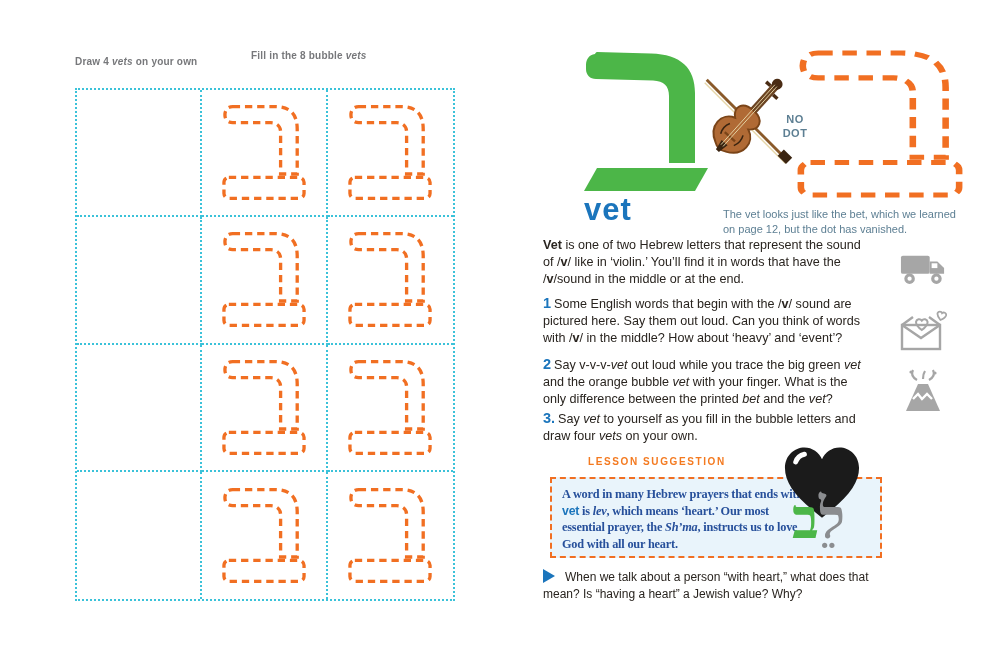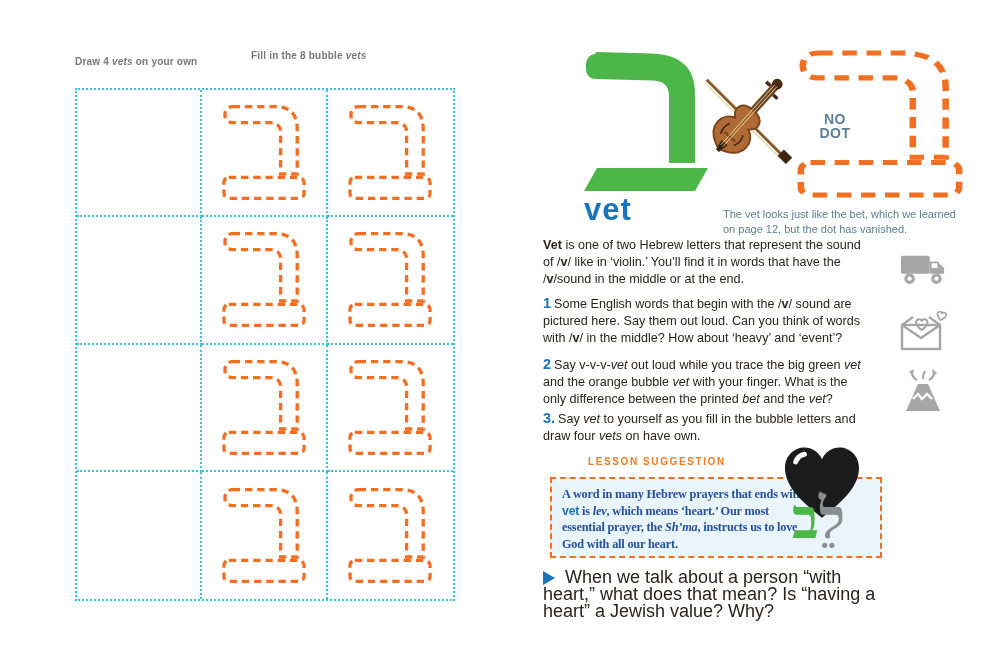--- a/index.html
+++ b/index.html
@@ -13,21 +13,21 @@
           border:2px dotted #3bc2d9; display:grid;
           grid-template-columns:repeat(3,1fr); grid-template-rows:repeat(4,1fr); }
   #grid .cell { border-right:2px dotted #3bc2d9; border-bottom:2px dotted #3bc2d9;
                 display:flex; align-items:center; justify-content:center; }
   #grid .cell.last-col { border-right:none; }
   #grid .cell.last-row { border-bottom:none; }
   .bubble-stroke { fill:none; stroke:#f16f22; stroke-width:3.4; stroke-dasharray:7.5 5; }
 
   
   .vet-title { left:584px; top:192px; font-size:31px; font-weight:bold; color:#1b75bc; letter-spacing:1px; }
-  .no-dot { left:804px; top:112px; width:62px; text-align:center; font-size:14px;
+  .no-dot { left:764px; top:112px; width:62px; text-align:center; font-size:11px;
             font-weight:bold; color:#5d7f93; letter-spacing:.5px; white-space:pre-line; line-height:14px; }
   .caption { left:723px; top:199px; width:245px; font-size:11px; color:#5d7f93; line-height:15px;margin-top:8px; }
 
   .body-text { width:331px; font-size:12.6px; line-height:17px; color:#29241f; }
   .num { font-weight:bold; color:#1b75bc; font-size:14.5px; margin-right:3px; }
   .seg-b { font-weight:bold; }
   .seg-i { font-style:italic; }
   .seg-bb { font-weight:bold; color:#1b75bc; font-family:"Liberation Sans",sans-serif; font-style:normal; }
 
   .icon-col svg { display:block; }
@@ -37,21 +37,21 @@
   .lesson-box { left:550px; top:477px; width:332px; height:81px; background:#e9f4fb;
                 border:2px dashed #f16f22; }
   .lesson-text { position:absolute; left:10px; top:7px; width:252px;
                  font-family:"Liberation Serif", serif; font-weight:bold;
                  font-size:12.3px; line-height:16.5px; color:#27509b; letter-spacing:-0.2px; }
   .hebrew-lev { left:792px; top:489px; font-family:Liberation Serif, serif;
                 font-size:56px; font-weight:bold; direction:rtl; line-height:60px; }
   .he-lamed { color:#8b8d90; }
   .he-vet  { color:#4cb648; }
 
-  .question { left:543px; top:569px; width:340px; font-size:18px; line-height:17px; color:#29241f; }
+  .question { left:543px; top:569px; width:340px; font-size:12px; line-height:17px; color:#29241f; }
   .q-triangle { display:inline-block; width:0; height:0; border-left:12px solid #1b75bc;
                 border-top:7px solid transparent; border-bottom:7px solid transparent;
                 margin-right:10px; vertical-align:-2px; }
 </style>
 </head>
 <body>
 
 <svg width="0" height="0" style="position:absolute" aria-hidden="true">
   <defs>
     <g id="bubbleVet">
@@ -156,21 +156,21 @@
 
   <div class="abs body-text" style="left:543px; top:237px;"><span class="seg-b">Vet</span><span> is one of two Hebrew letters that represent the sound of /</span><span class="seg-b">v</span><span>/ like in ‘violin.’ You’ll find it in words that have the /</span><span class="seg-b">v</span><span>/sound in the middle or at the end.</span></div>
 
   <div class="abs body-text" style="left:543px; top:295px;">
     <span class="num">1</span><span><span>Some English words that begin with the /</span><span class="seg-b">v</span><span>/ sound are pictured here. Say them out loud. Can you think of words with /</span><span class="seg-b">v</span><span>/ in the middle? How about ‘heavy’ and ‘event’?</span></span>
   </div>
   <div class="abs body-text" style="left:543px; top:356px;">
     <span class="num">2</span><span><span>Say v-v-v-</span><span class="seg-i">vet</span><span> out loud while you trace the big green </span><span class="seg-i">vet</span><span> and the orange bubble </span><span class="seg-i">vet</span><span> with your finger. What is the only difference between the printed </span><span class="seg-i">bet</span><span> and the </span><span class="seg-i">vet</span><span>?</span></span>
   </div>
   <div class="abs body-text" style="left:543px; top:410px;">
-    <span class="num">3.</span><span><span>Say </span><span class="seg-i">vet</span><span> to yourself as you fill in the bubble letters and draw four </span><span class="seg-i">vets</span><span> on have own.</span></span>
+    <span class="num">3.</span><span><span>Say </span><span class="seg-i">vet</span><span> to yourself as you fill in the bubble letters and draw four </span><span class="seg-i">vets</span><span> on your own.</span></span>
   </div>
 
   <div class="abs icon-col" style="left:900px; top:252px;">
     <svg width="46" height="36" viewBox="0 0 48 36">
       <rect x="1" y="3" width="30" height="19" rx="2" fill="#a6a6a6"></rect>
       <path d="M31,9 h8 l7,7 v6 h-15 z" fill="#a6a6a6"></path>
       <rect x="33" y="11" width="6" height="5" fill="#ffffff"></rect>
       <circle cx="10" cy="27" r="5.5" fill="#a6a6a6"></circle>
         <circle cx="10" cy="27" r="2.2" fill="#ffffff"></circle>
       <circle cx="38" cy="27" r="5.5" fill="#a6a6a6"></circle>

